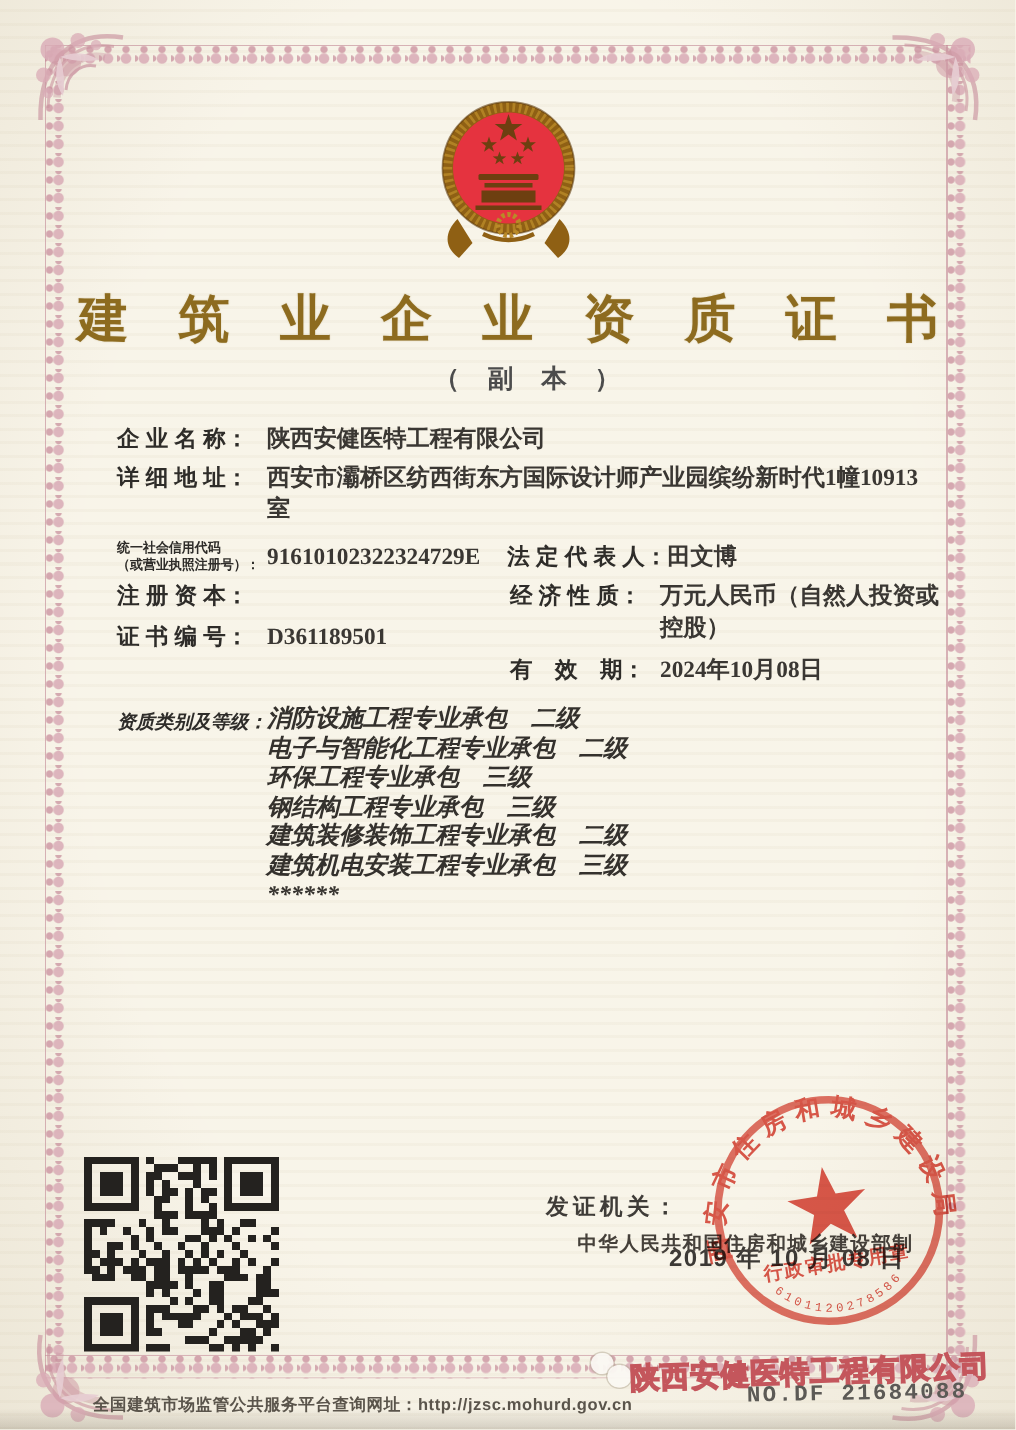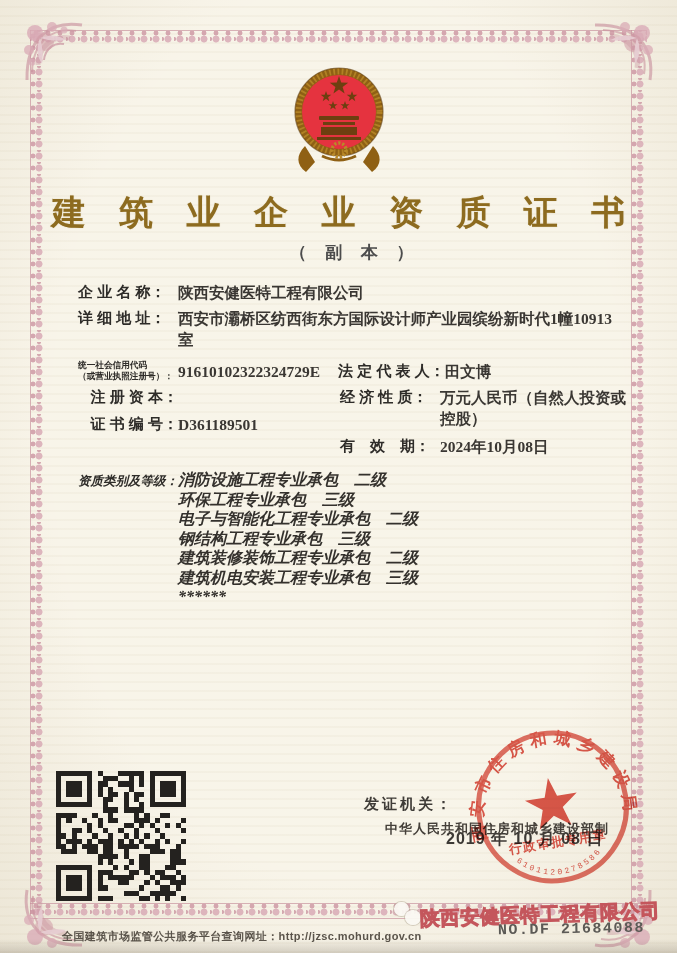--- a/index.html
+++ b/index.html
@@ -79,21 +79,21 @@
     font-weight:600;color:#3a3733;font-size:15.5px;line-height:21px;
   }
   .addr-value{width:446px;}
   .credit-label{
     flex:0 0 100px;font-weight:700;color:#2e2c29;
     font-size:9px;line-height:11px;white-space:nowrap;transform:scaleX(.96);transform-origin:left;
   }
   .row-credit{align-items:flex-end;}
   .legal-pair{margin-left:18px;display:flex;align-self:center;margin-top:6px;}
   .two-col{display:flex;}
-  .col-left{flex:0 0 262px;text-align:right;}
+  .col-left{flex:0 0 262px;}
   .col-right{flex:1;}
   .col-left .frow,.col-right .frow{margin-bottom:7px;}
   .econ-value{width:196px;}
   .qual-row{margin-top:6px;font-style:italic;}
   .qual-label{flex:0 0 100px;font-weight:700;color:#2e2c29;font-size:12.5px;padding-top:3px;white-space:nowrap;}
   .qual-list{list-style:none;margin:0;padding:0;}
   .qual-list li{
     font-family:"Liberation Serif","DejaVu Serif",serif;
     font-weight:700;color:#34312d;font-size:16px;line-height:19.5px;
   }
@@ -278,22 +278,22 @@
       <div class="frow">
         <span class="flabel">有　效　期：</span>
         <span class="fvalue">2024年10月08日</span>
       </div>
     </div>
   </div>
   <div class="frow qual-row">
     <span class="qual-label">资质类别及等级：</span>
     <ul class="qual-list">
       <li>消防设施工程专业承包　二级</li>
+      <li>电子与智能化工程专业承包　二级</li>
       <li>环保工程专业承包　三级</li>
-      <li>电子与智能化工程专业承包　二级</li>
       <li>钢结构工程专业承包　三级</li>
       <li>建筑装修装饰工程专业承包　二级</li>
       <li>建筑机电安装工程专业承包　三级</li>
       <li>******</li>
     </ul>
   </div>
 </div>
 
 <div class="qr">
   <svg width="130" height="130" viewBox="0 0 25 25" shape-rendering="crispEdges">

